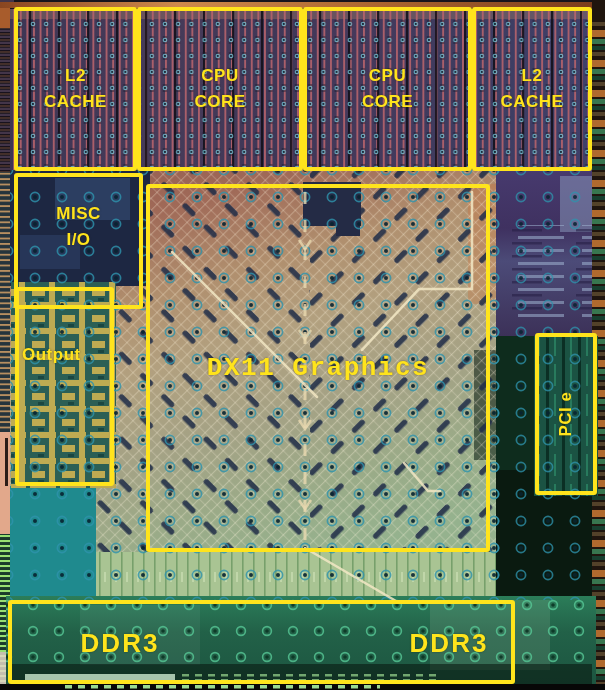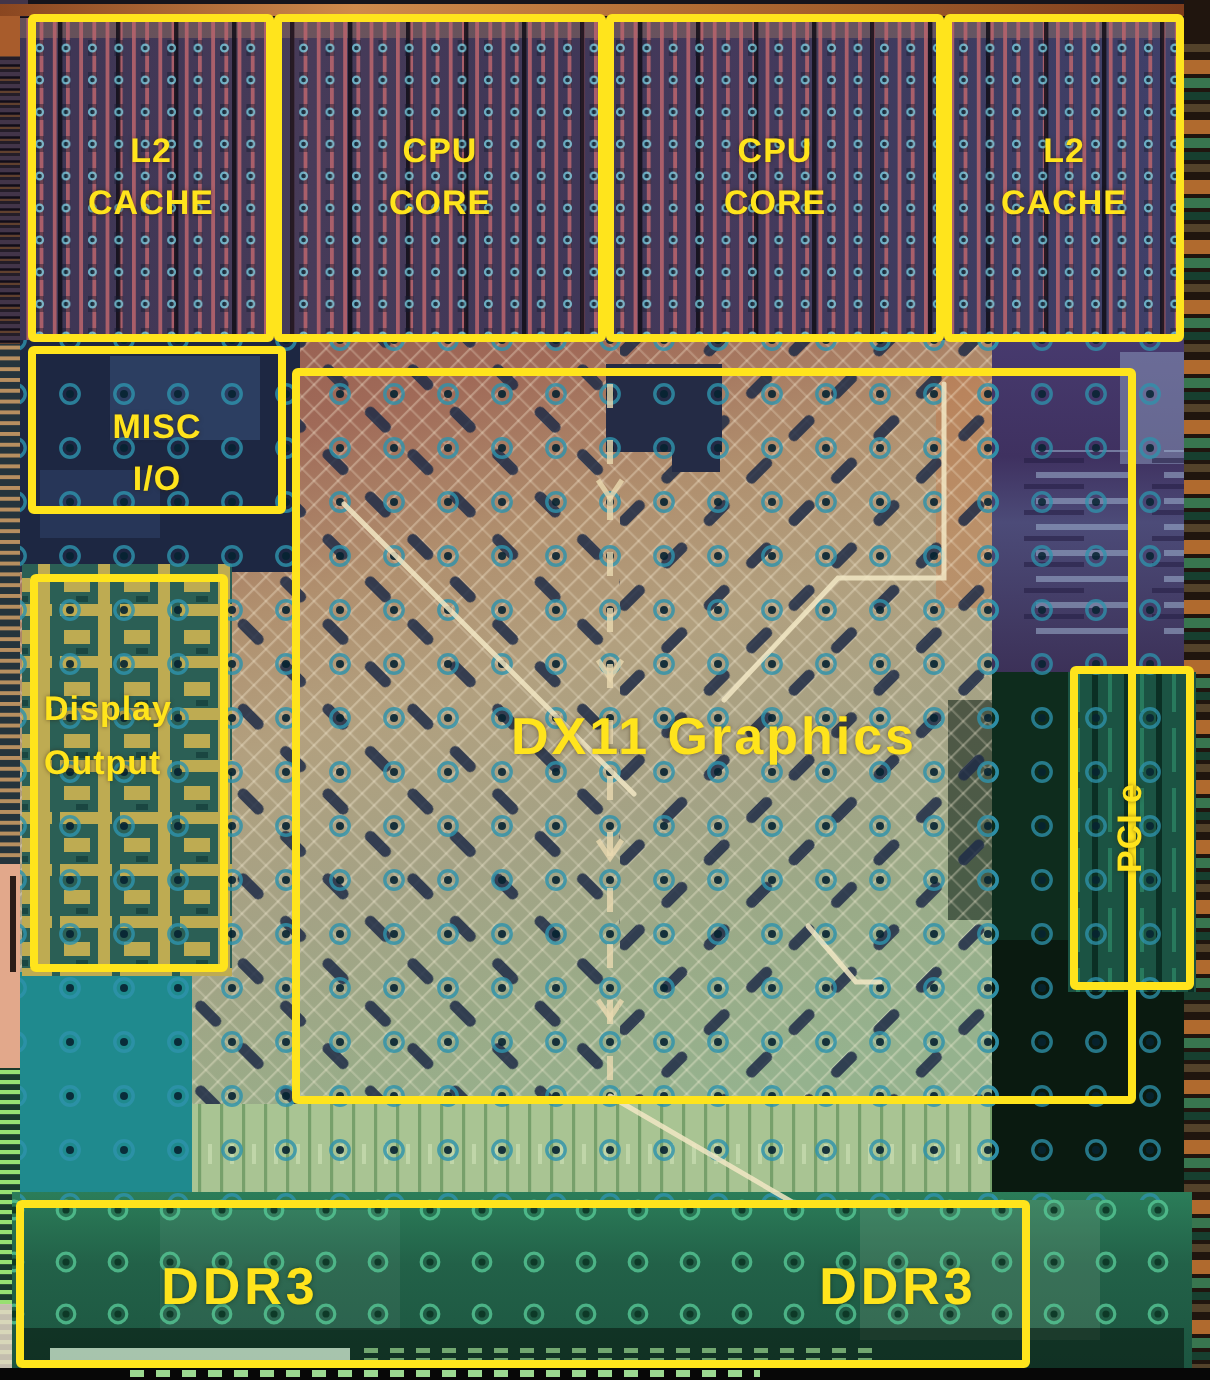--- a/index.html
+++ b/index.html
@@ -18,25 +18,25 @@
     text-shadow:0 0 2px rgba(50,30,0,.55);
   }
   .lbl span{display:block;}
   .f17{font-size:17px;line-height:26px;letter-spacing:.5px;}
   .f26{font-size:26px;line-height:30px;letter-spacing:1.5px;}
 
   .b-l2-left  {left:14px; top:7px;  width:123px;height:164px;}
   .b-cpu-1    {left:137px;top:7px;  width:166px;height:164px;}
   .b-cpu-2    {left:303px;top:7px;  width:169px;height:164px;}
   .b-l2-right {left:472px;top:7px;  width:120px;height:164px;}
-  .b-misc     {left:14px; top:173px;width:129px;height:84px;align-items:flex-start;}
+  .b-misc     {left:14px; top:173px;width:129px;height:136px;align-items:flex-start;}
   .b-misc .lbl{margin-top:24px;}
   .b-disp     {left:15px; top:287px;width:99px; height:199px;align-items:flex-start;justify-content:flex-start;}
   .b-disp .lbl{margin-top:50px;margin-left:3px;align-items:flex-start;text-align:left;line-height:27px;}
-  .b-dx11     {left:146px;top:184px;width:422px;height:368px;}
+  .b-dx11     {left:146px;top:184px;width:344px;height:368px;font-family:Liberation Mono, monospace;}
   .b-pcie     {left:535px;top:333px;width:62px; height:162px;}
   .b-pcie .lbl{transform:rotate(-90deg);white-space:nowrap;}
   .b-ddr3     {left:8px;  top:600px;width:507px;height:84px;}
   .ddr3-lbl{
     position:absolute;top:24px;width:130px;text-align:center;
     color:var(--ann,#ffe41c);font-weight:bold;font-size:26px;letter-spacing:2px;
     text-shadow:0 0 2px rgba(20,40,20,.6);
   }
   .ddr3-lbl.left{left:43px;}
   .ddr3-lbl.right{left:372px;}
@@ -269,21 +269,20 @@
 
   <div class="box b-misc">
     <div class="lbl f17">
       <span>MISC</span>
       <span>I/O</span>
     </div>
   </div>
 
   <div class="box b-disp">
     <div class="lbl f17">
-      <span>Display</span>
       <span>Output</span>
     </div>
   </div>
 
   <div class="box b-dx11">
     <div class="lbl f26">
       <span>DX11 Graphics</span>
     </div>
   </div>
 

